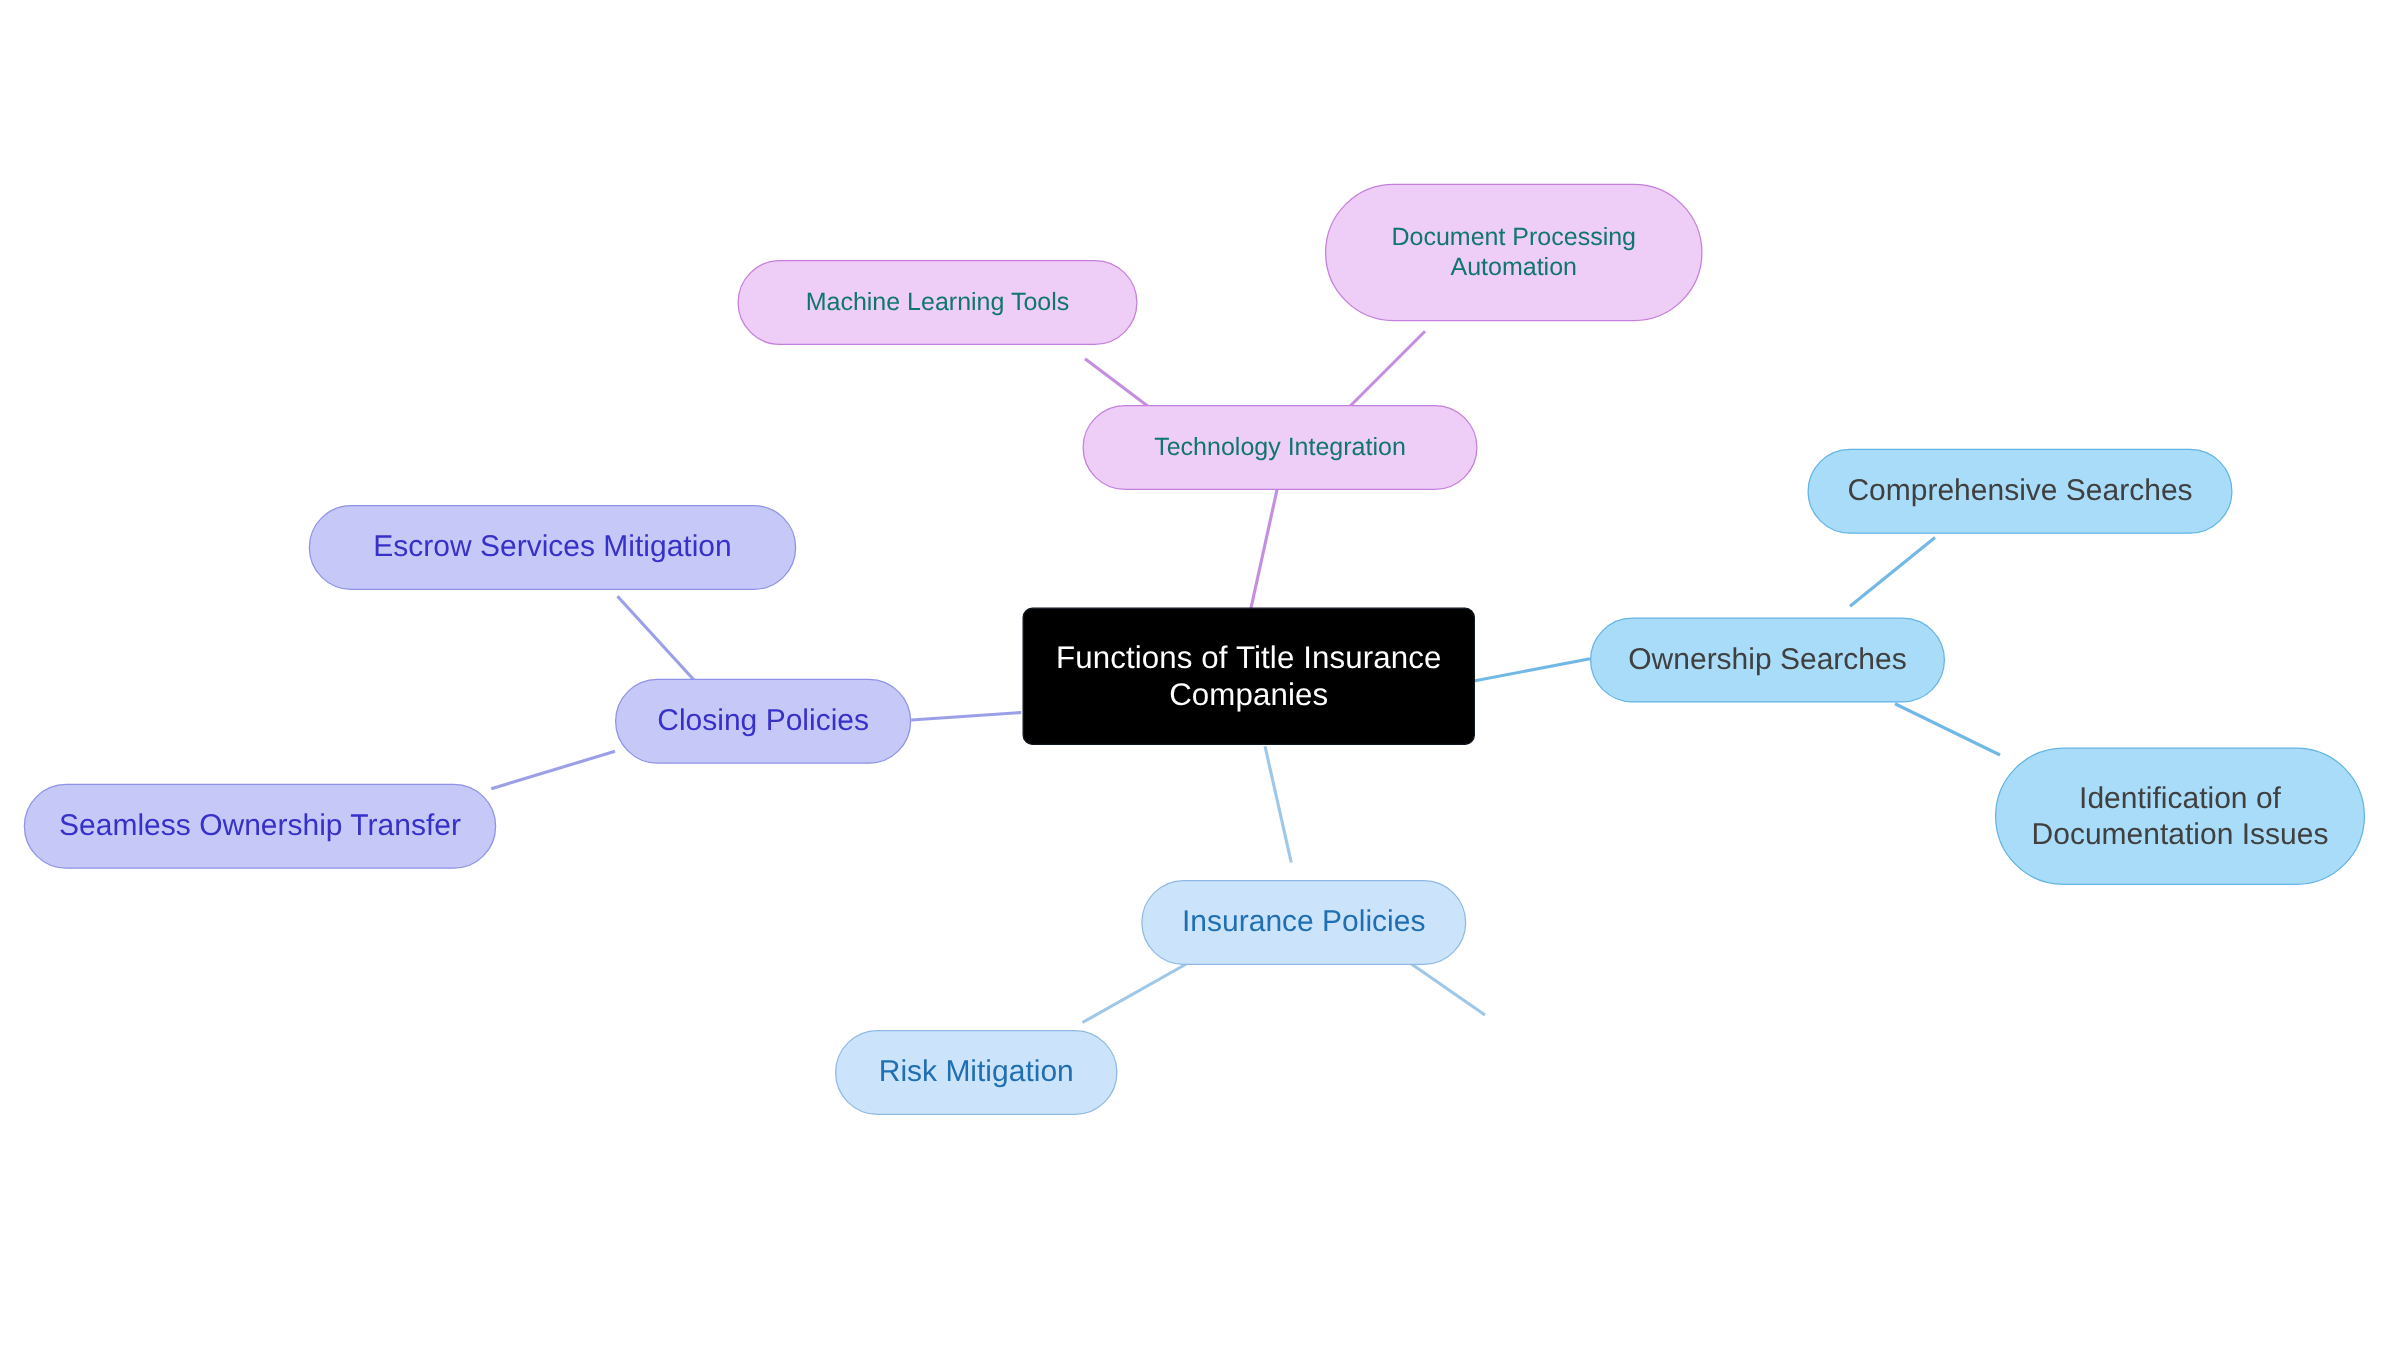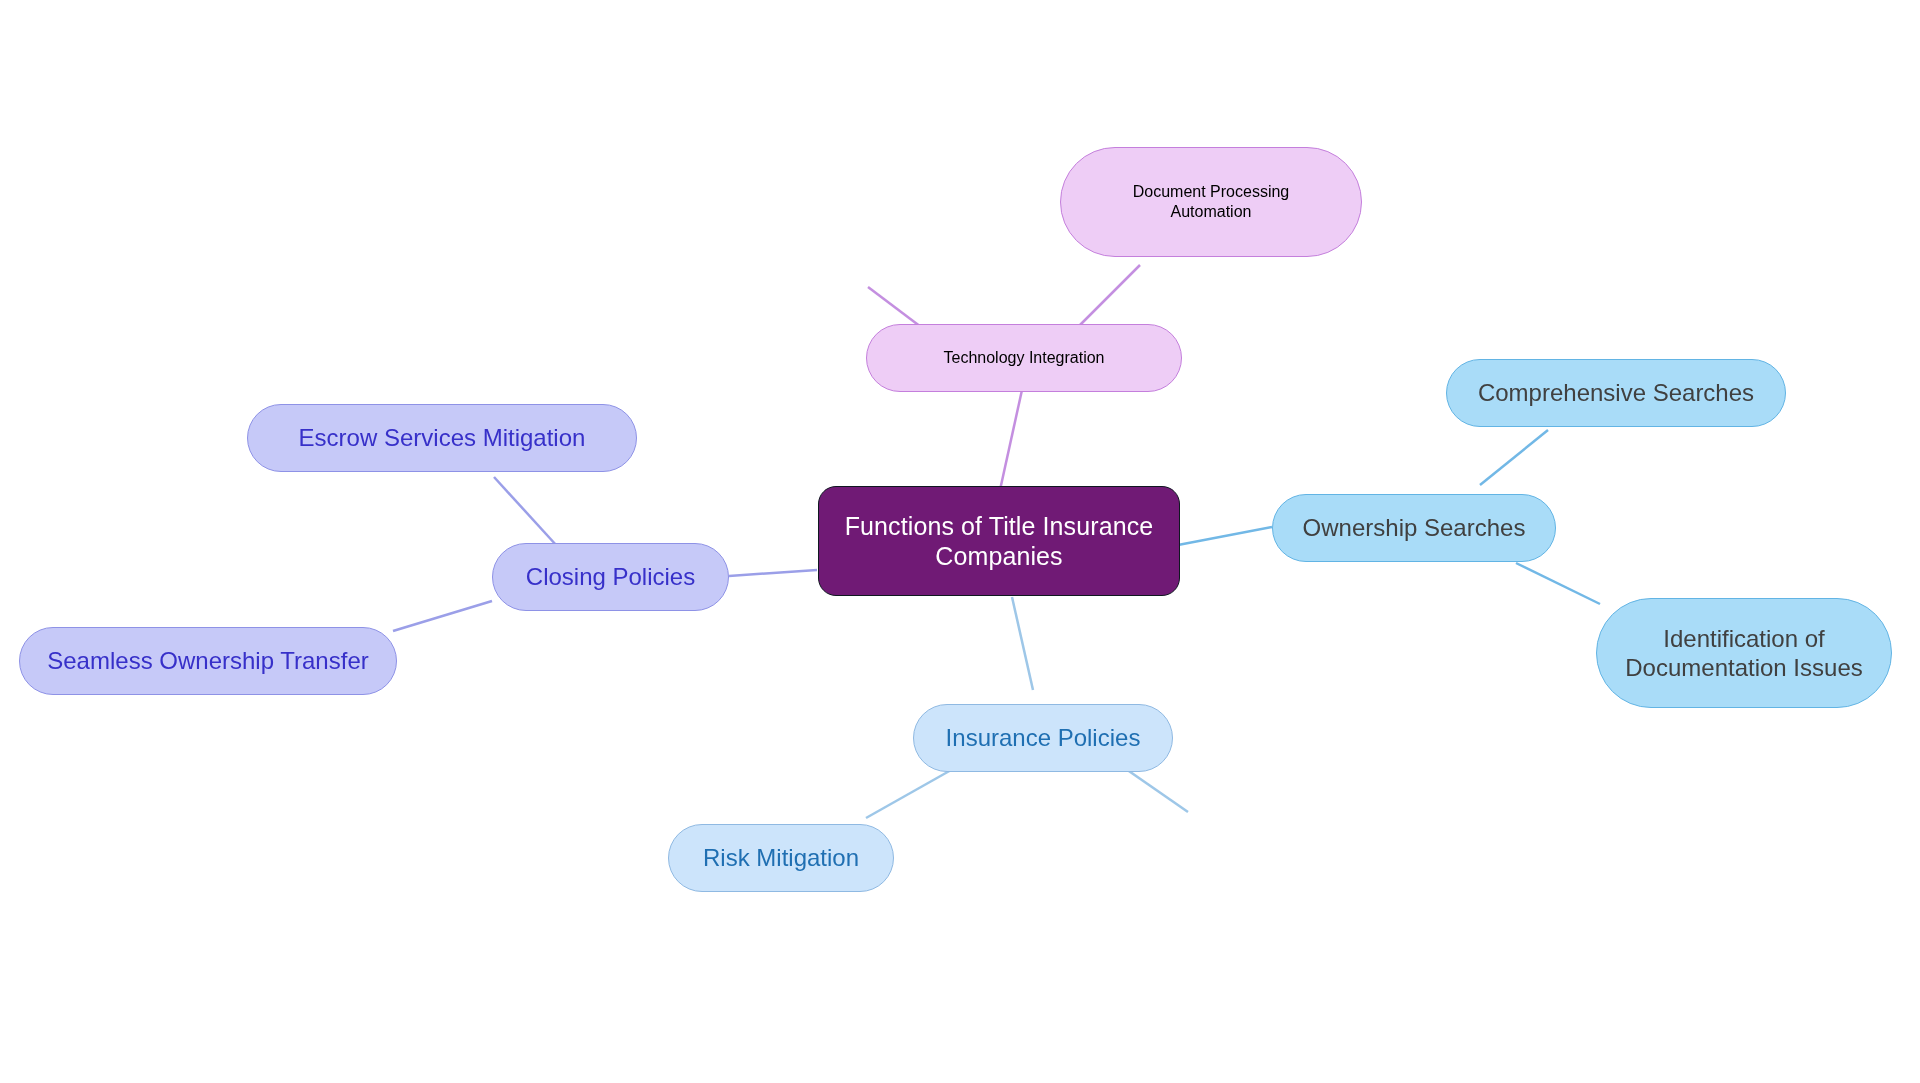--- a/index.html
+++ b/index.html
@@ -34,32 +34,32 @@
     justify-content: center;
     text-align: center;
     border-radius: 999px;
     border-style: solid;
     border-width: 1.5px;
     line-height: 1.22;
     padding: 4px 18px;
     white-space: pre-line;
   }
   .node-root {
-    background: #701a75;
+    background: #000000;
     border-color: #0f1720;
     color: #ffffff;
-    border-radius: 18px;
+    border-radius: 8px;
     font-size: 25px;
     letter-spacing: 0.1px;
   }
   .node-purple {
     background: #eecdf6;
     border-color: #c47fdc;
-    color: #000000;
-    font-size: 16px;
+    color: #0f766e;
+    font-size: 20px;
     text-align: center;
   }
   .node-periwinkle {
     background: #c6c9f8;
     border-color: #8e92e6;
     color: #3730c9;
     font-size: 24px;
   }
   .node-skyblue {
     background: #a9dcf8;
@@ -98,20 +98,21 @@
 
     <line x1="960" y1="765" x2="866" y2="818" stroke="#9ec7e8" stroke-width="2.5"></line>
     <line x1="1113" y1="760" x2="1188" y2="812" stroke="#9ec7e8" stroke-width="2.5"></line>
   </svg>
 
   <div class="node node-root" style="left:818px; top:486px; width:362px; height:110px;">Functions of Title Insurance
 Companies</div>
 
   <div class="node node-purple" style="left:866px; top:324px; width:316px; height:68px;">Technology Integration</div>
 
+  <div class="node node-purple" style="left:590px; top:208px; width:320px; height:68px;">Machine Learning Tools</div>
 
   <div class="node node-purple" style="left:1060px; top:147px; width:302px; height:110px;">Document Processing
 Automation</div>
 
   <div class="node node-periwinkle" style="left:492px; top:543px; width:237px; height:68px;">Closing Policies</div>
 
   <div class="node node-periwinkle" style="left:247px; top:404px; width:390px; height:68px;">Escrow Services Mitigation</div>
 
   <div class="node node-periwinkle" style="left:19px; top:614px; width:378px; height:68px;margin-top:13px;">Seamless Ownership Transfer</div>
 

